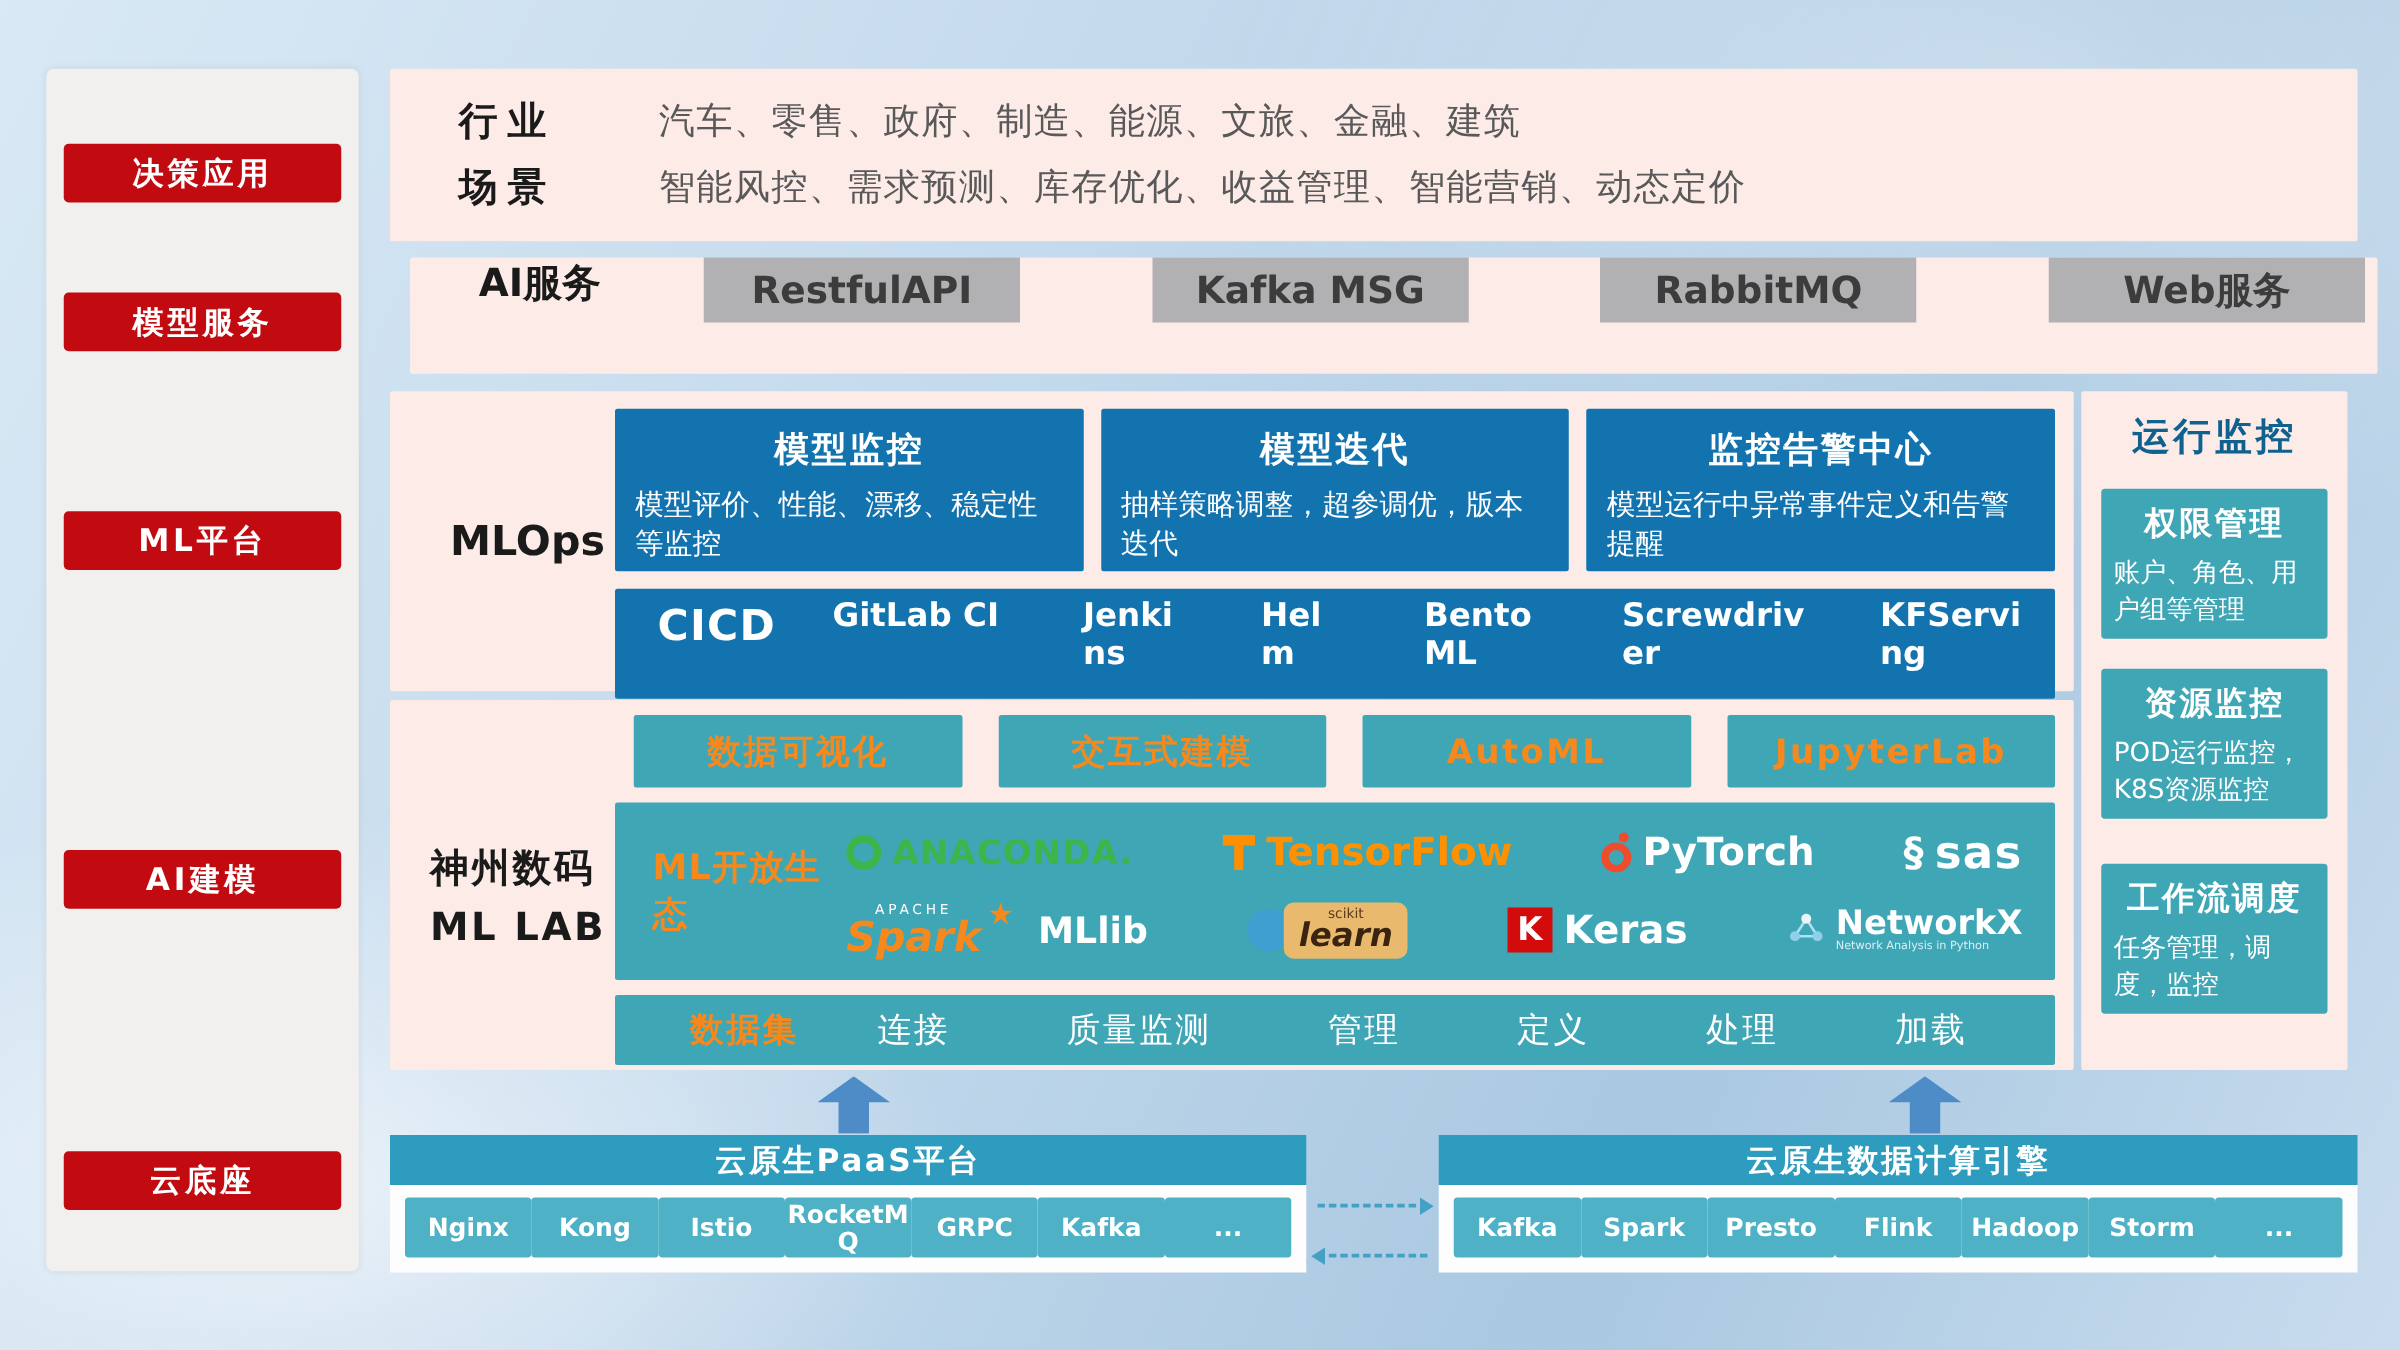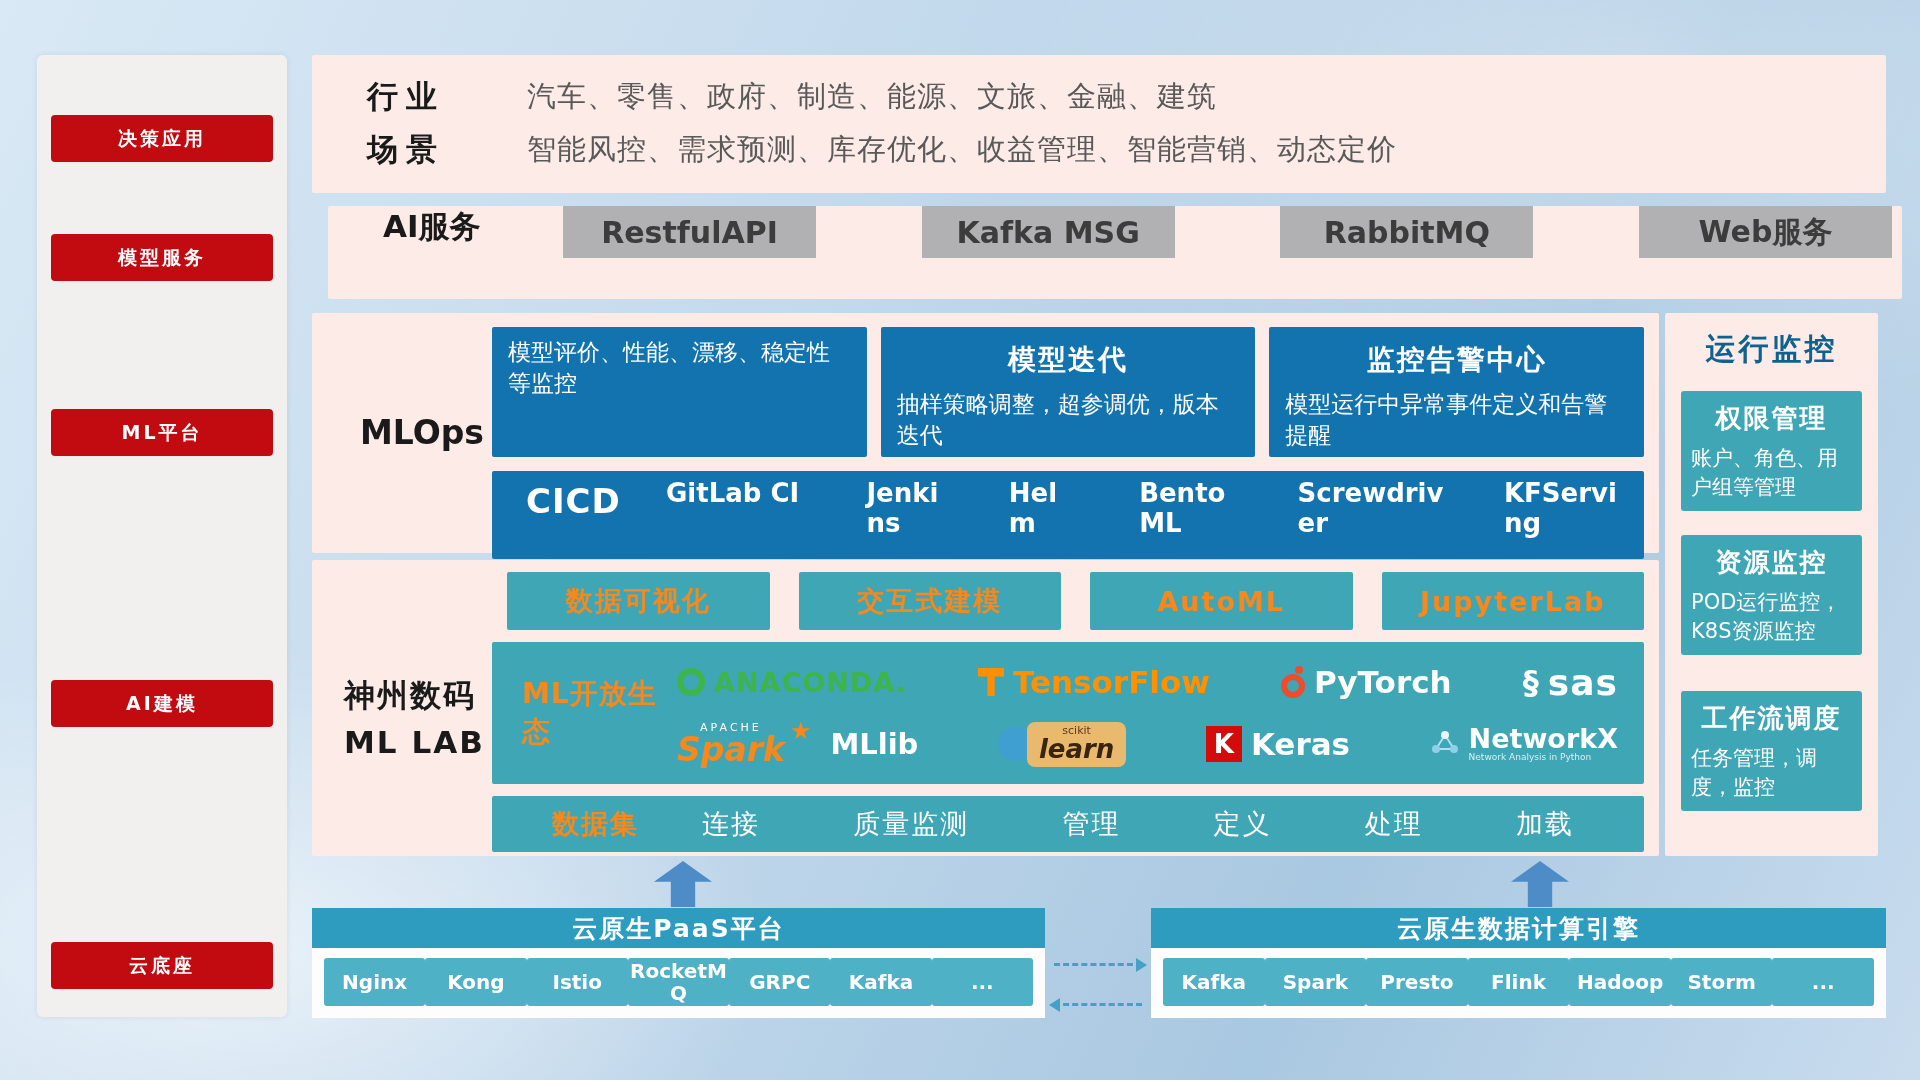--- a/index.html
+++ b/index.html
@@ -9,24 +9,24 @@
     background:
       radial-gradient(900px 500px at 12% 88%, rgba(255,255,255,.6), rgba(255,255,255,0) 60%),
       radial-gradient(1100px 600px at 85% 8%, rgba(255,255,255,.35), rgba(255,255,255,0) 60%),
       linear-gradient(115deg,#d9e9f5 0%, #c3d9ec 40%, #a9c8e1 72%, #c9dcee 100%);
   }
 
   
   .sidebar { position:absolute; left:37px; top:55px; width:250px; height:962px;
     background:#f2f0ef; border-radius:6px; box-shadow:0 0 6px rgba(0,0,0,.08); }
   .red-btn { position:absolute; left:14px; width:222px; height:47px; background:#c20b10;
-    border-radius:4px; color:#fff; font-size:19px; font-weight:bold; letter-spacing:3px;
+    border-radius:4px; color:#fff; font-size:25px; font-weight:bold; letter-spacing:3px;
     display:flex; align-items:center; justify-content:center; }
   .red-btn.b1{top:60px} .red-btn.b2{top:179px} .red-btn.b3{top:354px}
-  .red-btn.b4{top:625px} .red-btn.b5{top:887px}
+  .red-btn.b4{top:625px} .red-btn.b5{top:866px}
 
   .panel { position:absolute; background:#fcebe7; border-radius:2px; }
 
   
   .industry { left:312px; top:55px; width:1574px; height:138px; padding:15px 0 0 55px; }
   .ind-row { display:flex; align-items:center; height:53px; }
   .ind-label { width:160px; font-size:31px; font-weight:bold; color:#1a1a1a; letter-spacing:8px; }
   .ind-text { font-size:29px; color:#595959; letter-spacing:1px; }
 
   
@@ -150,20 +150,21 @@
       <div class="gray-btn">Kafka MSG</div>
       <div class="gray-btn">RabbitMQ</div>
       <div class="gray-btn">Web服务</div>
     </div>
   </div>
 
   <div class="panel mlops">
     <div class="mlops-label">MLOps</div>
     <div class="mlops-cards">
       <div class="blue-card">
+        <div class="blue-card-title">模型监控</div>
         <div class="blue-card-desc">模型评价、性能、漂移、稳定性等监控</div>
       </div>
       <div class="blue-card">
         <div class="blue-card-title">模型迭代</div>
         <div class="blue-card-desc">抽样策略调整，超参调优，版本迭代</div>
       </div>
       <div class="blue-card">
         <div class="blue-card-title">监控告警中心</div>
         <div class="blue-card-desc">模型运行中异常事件定义和告警提醒</div>
       </div>

